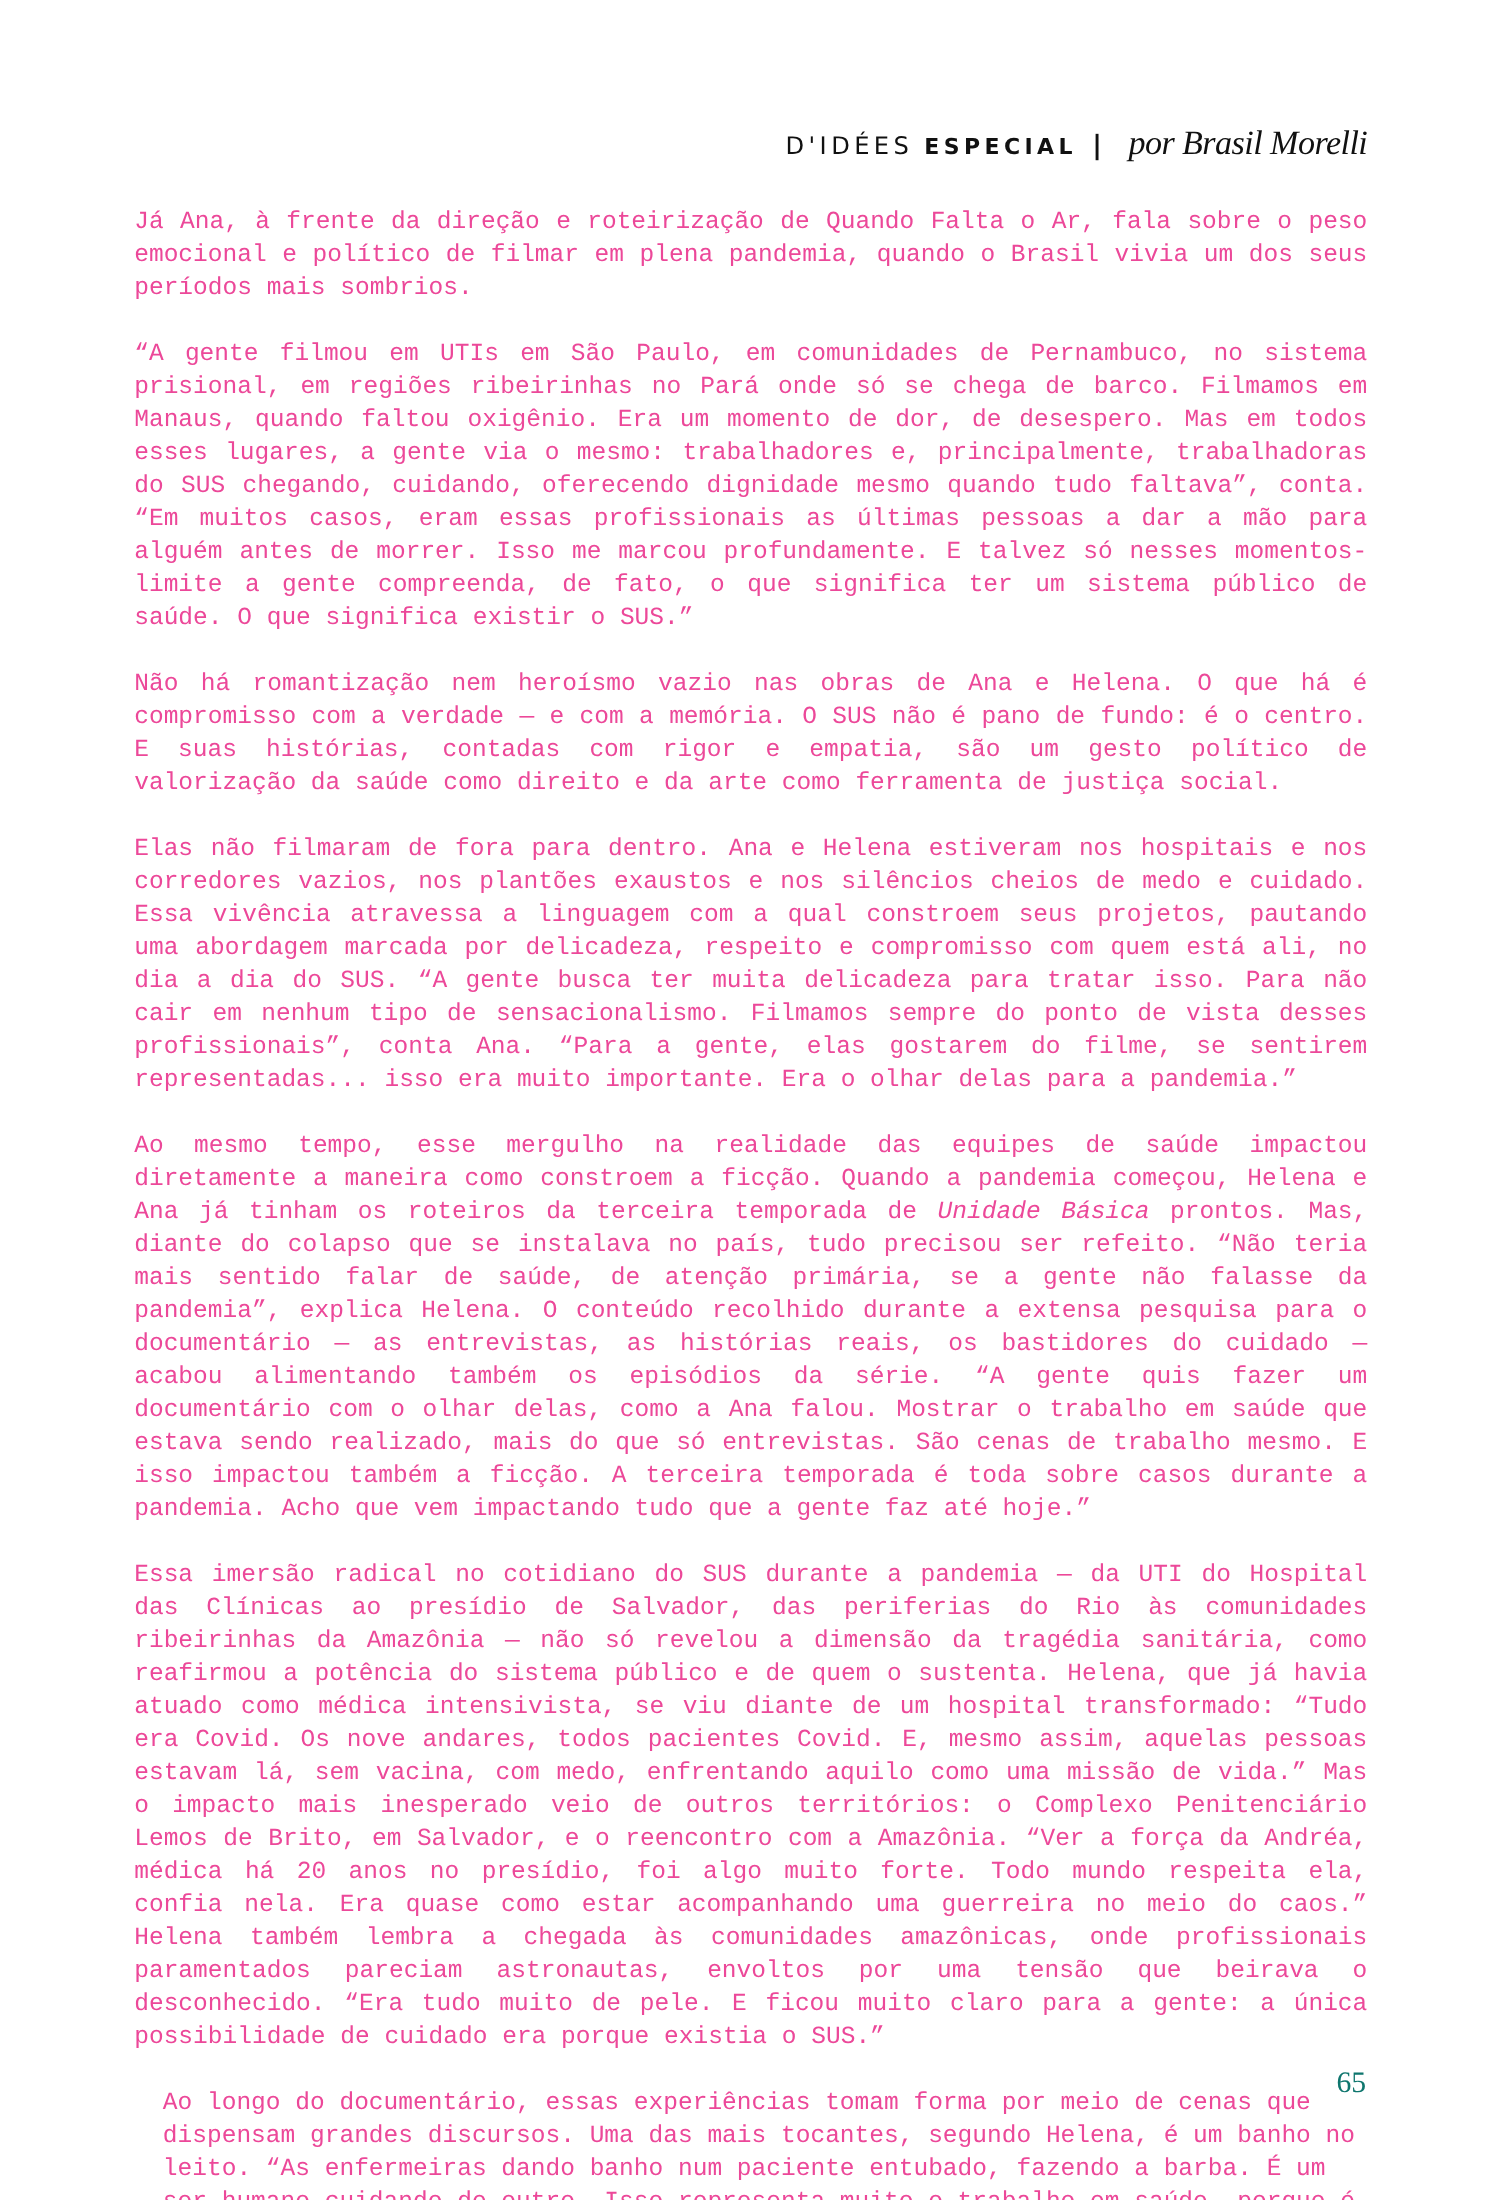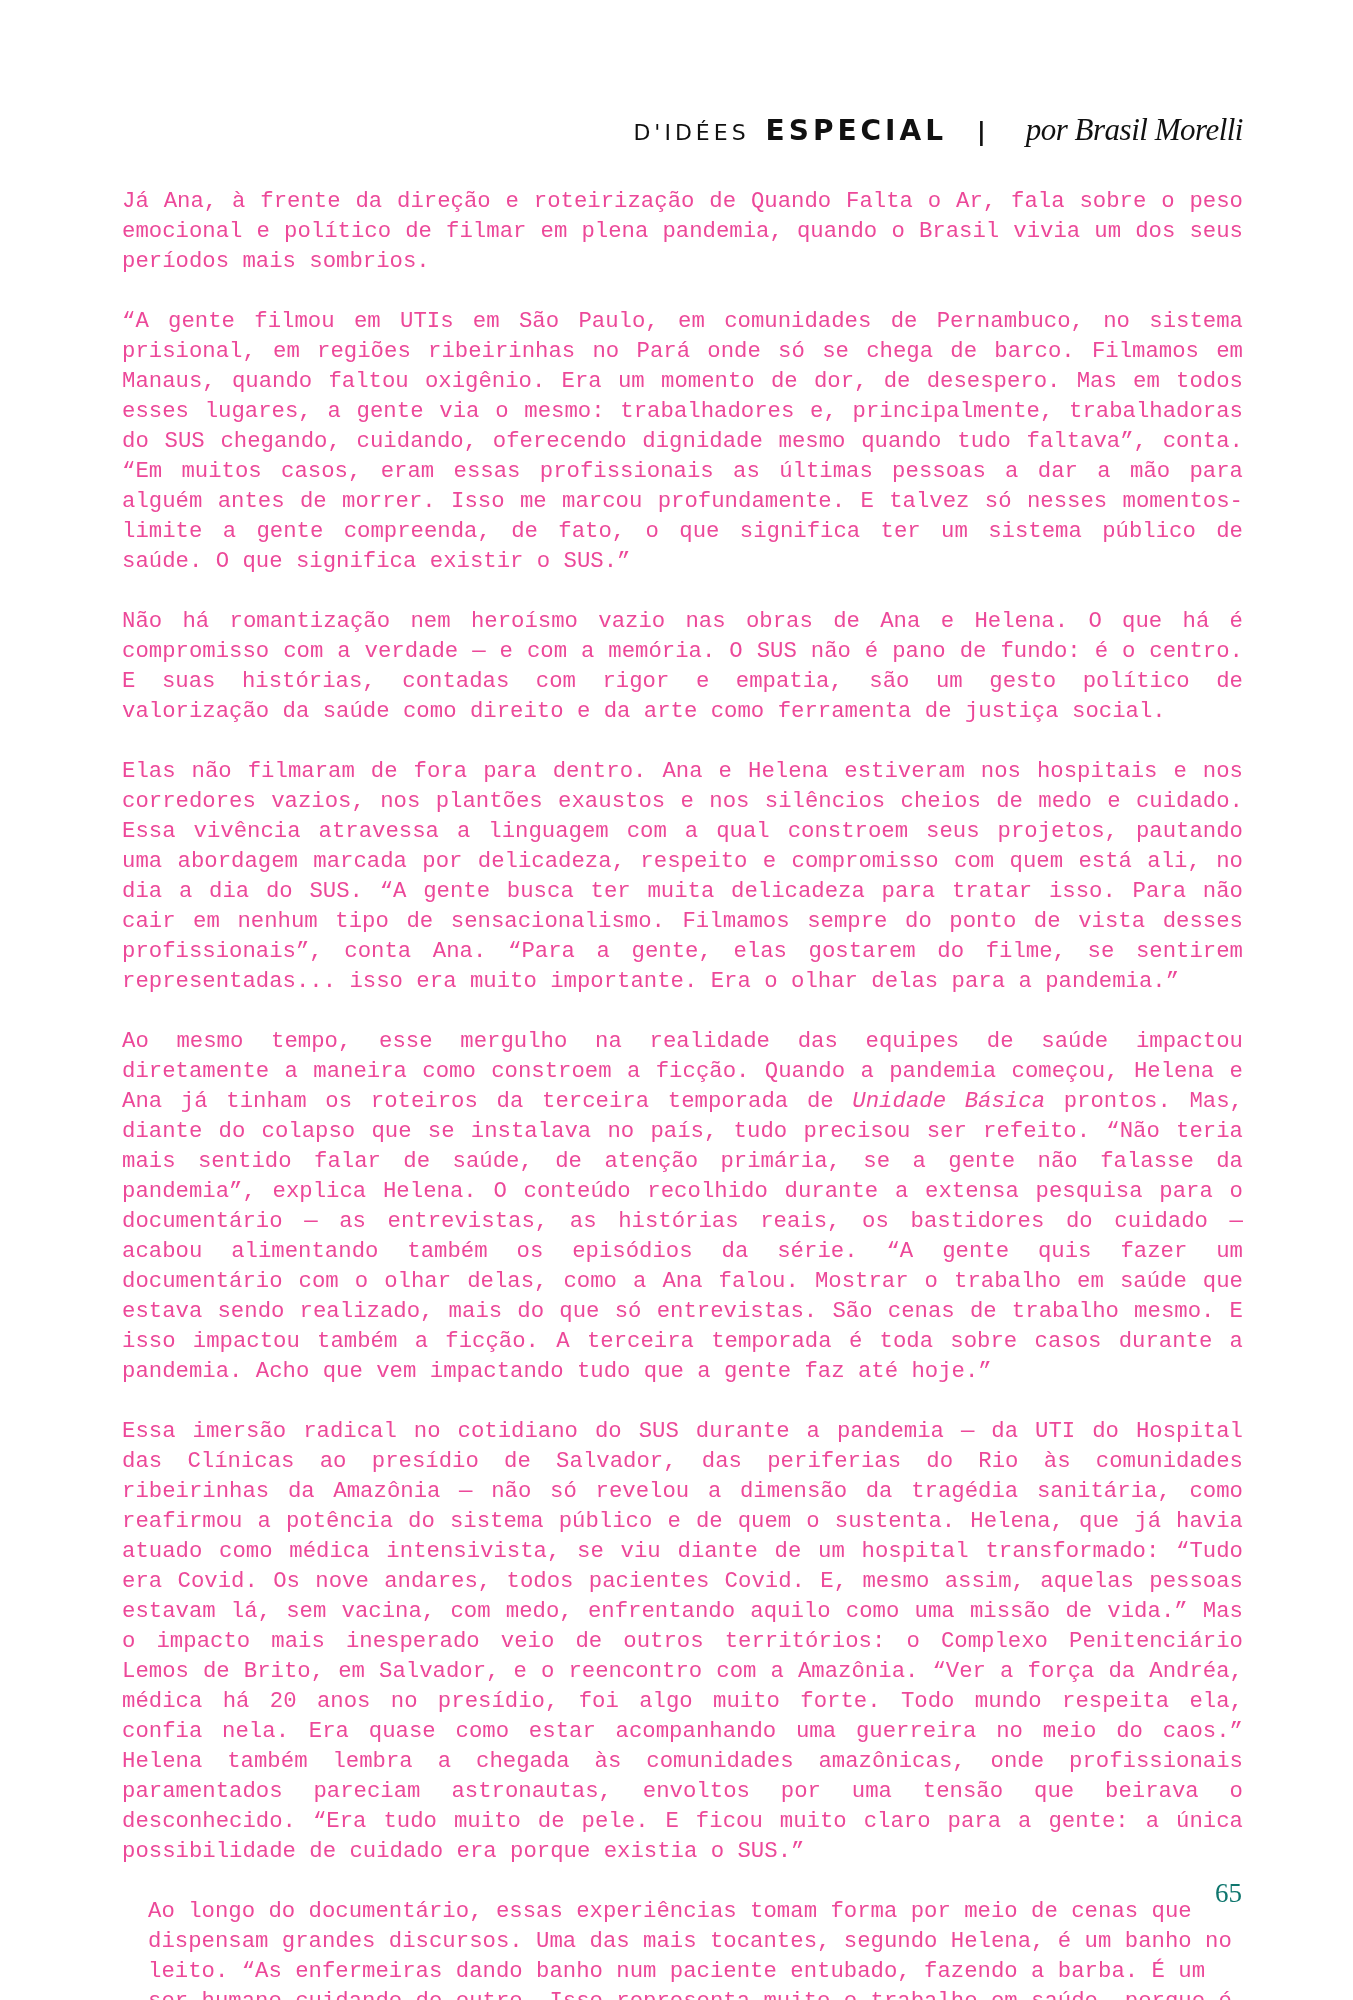--- a/index.html
+++ b/index.html
@@ -1,26 +1,26 @@
 <!DOCTYPE html>
 <html><head>
 <meta charset="utf-8">
 <style>
   html, body { margin: 0; padding: 0; background: #ffffff; }
   body { width: 1353px; height: 2000px; position: relative; overflow: hidden; }
   .header {
     position: absolute; top: 112px; right: 110px;
-    display: flex; align-items: baseline; gap: 16px;
+    display: flex; align-items: baseline; gap: 0;
     color: #111;
   }
   .hdr-brand {
     font-family: "DejaVu Sans", sans-serif; font-size: 22px; letter-spacing: 4px; font-weight: 400;
   }
   .hdr-special {
-    font-family: "DejaVu Sans", sans-serif; font-size: 28px; letter-spacing: 4px; font-weight: 700; 
+    font-family: "DejaVu Sans", sans-serif; font-size: 20px; letter-spacing: 4px; font-weight: 700; margin-left: 10px;
   }
   .hdr-sep {
     font-family: "DejaVu Sans", sans-serif; font-size: 24px; font-weight: 700; margin: 0 24px 0 14px;
   }
   .hdr-author {
     font-family: "Liberation Serif", serif; font-style: italic; font-size: 31px; letter-spacing: -0.5px;
   }
   .article {
     position: absolute; left: 122px; top: 186px; width: 1121px;
     font-family: Liberation Mono, monospace; font-size: 22.3px; line-height: 30px; color: #ec4899;

